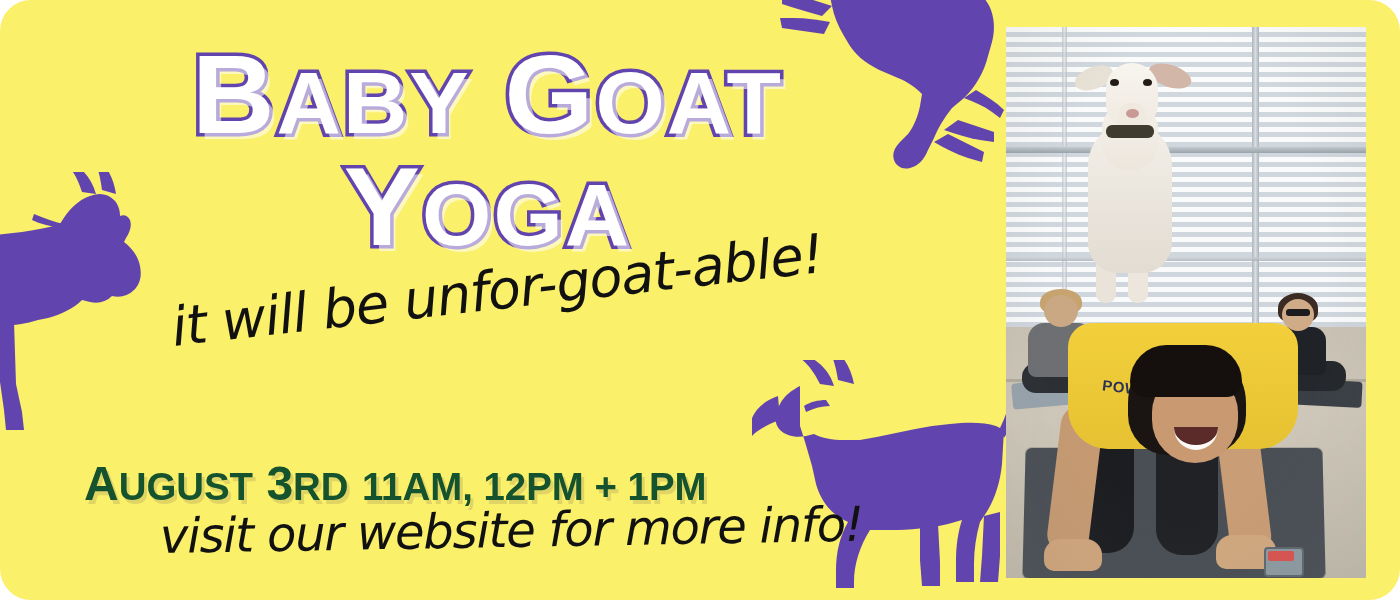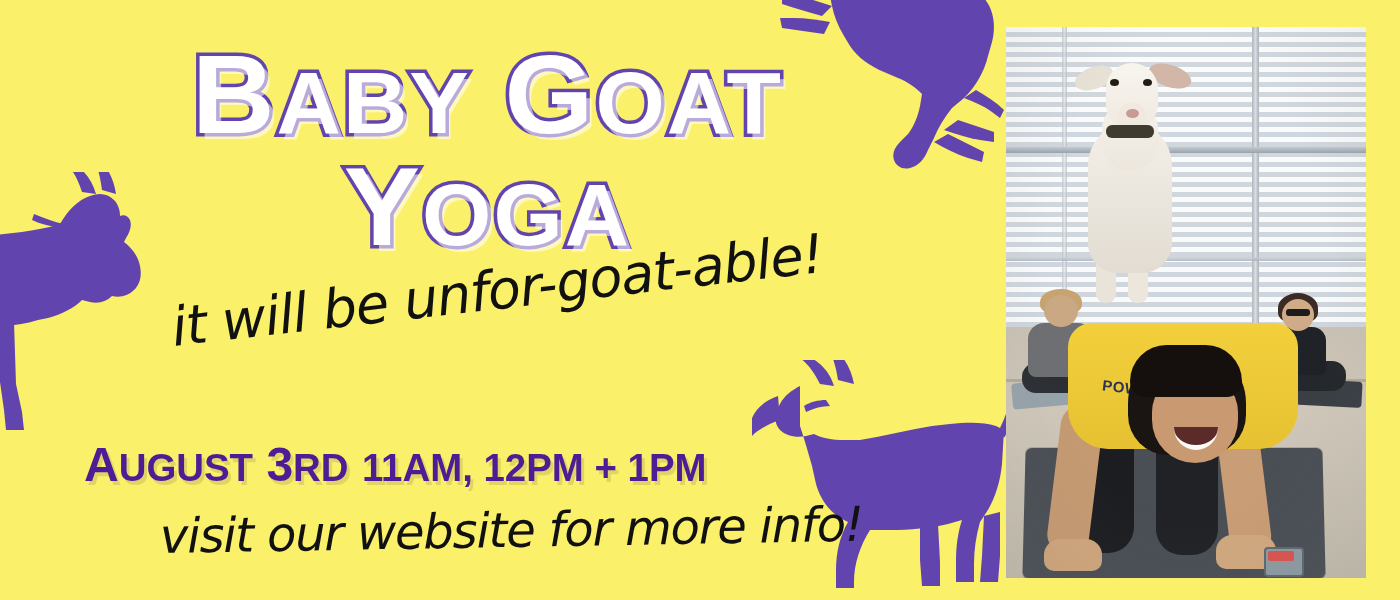--- a/index.html
+++ b/index.html
@@ -13,20 +13,21 @@
     overflow: hidden;
     font-family: "Liberation Sans", sans-serif;
   }
 
   #banner {
     position: relative;
     width: 1400px;
     height: 600px;
     background: #FBF069;
     overflow: hidden;
+    border-radius: 31px;
   }
 
   
   .goat-silhouette {
     position: absolute;
     fill: #6244AE;
   }
   #goat-left {
     left: -58px;
     top: 172px;
@@ -92,26 +93,26 @@
     font-size: 54px;
     color: #111111;
     white-space: nowrap;
     letter-spacing: -1px;
   }
 
   
   #date-line {
     position: absolute;
     left: 84px;
-    top: 437px;
+    top: 456px;
     z-index: 6;
     font-family: "Liberation Sans", sans-serif;
     font-weight: 700;
     font-size: 48px;
-    color: #4c1d95;
+    color: #14532d;
     letter-spacing: 0px;
     white-space: nowrap;
     text-shadow: 3px 4px 0 rgba(150,140,90,0.28);
   }
   #date-line .cap-big   { font-size: 1em; }
   #date-line .cap-small { font-size: 0.80em; }
 
   
   #footer-line {
     position: absolute;

